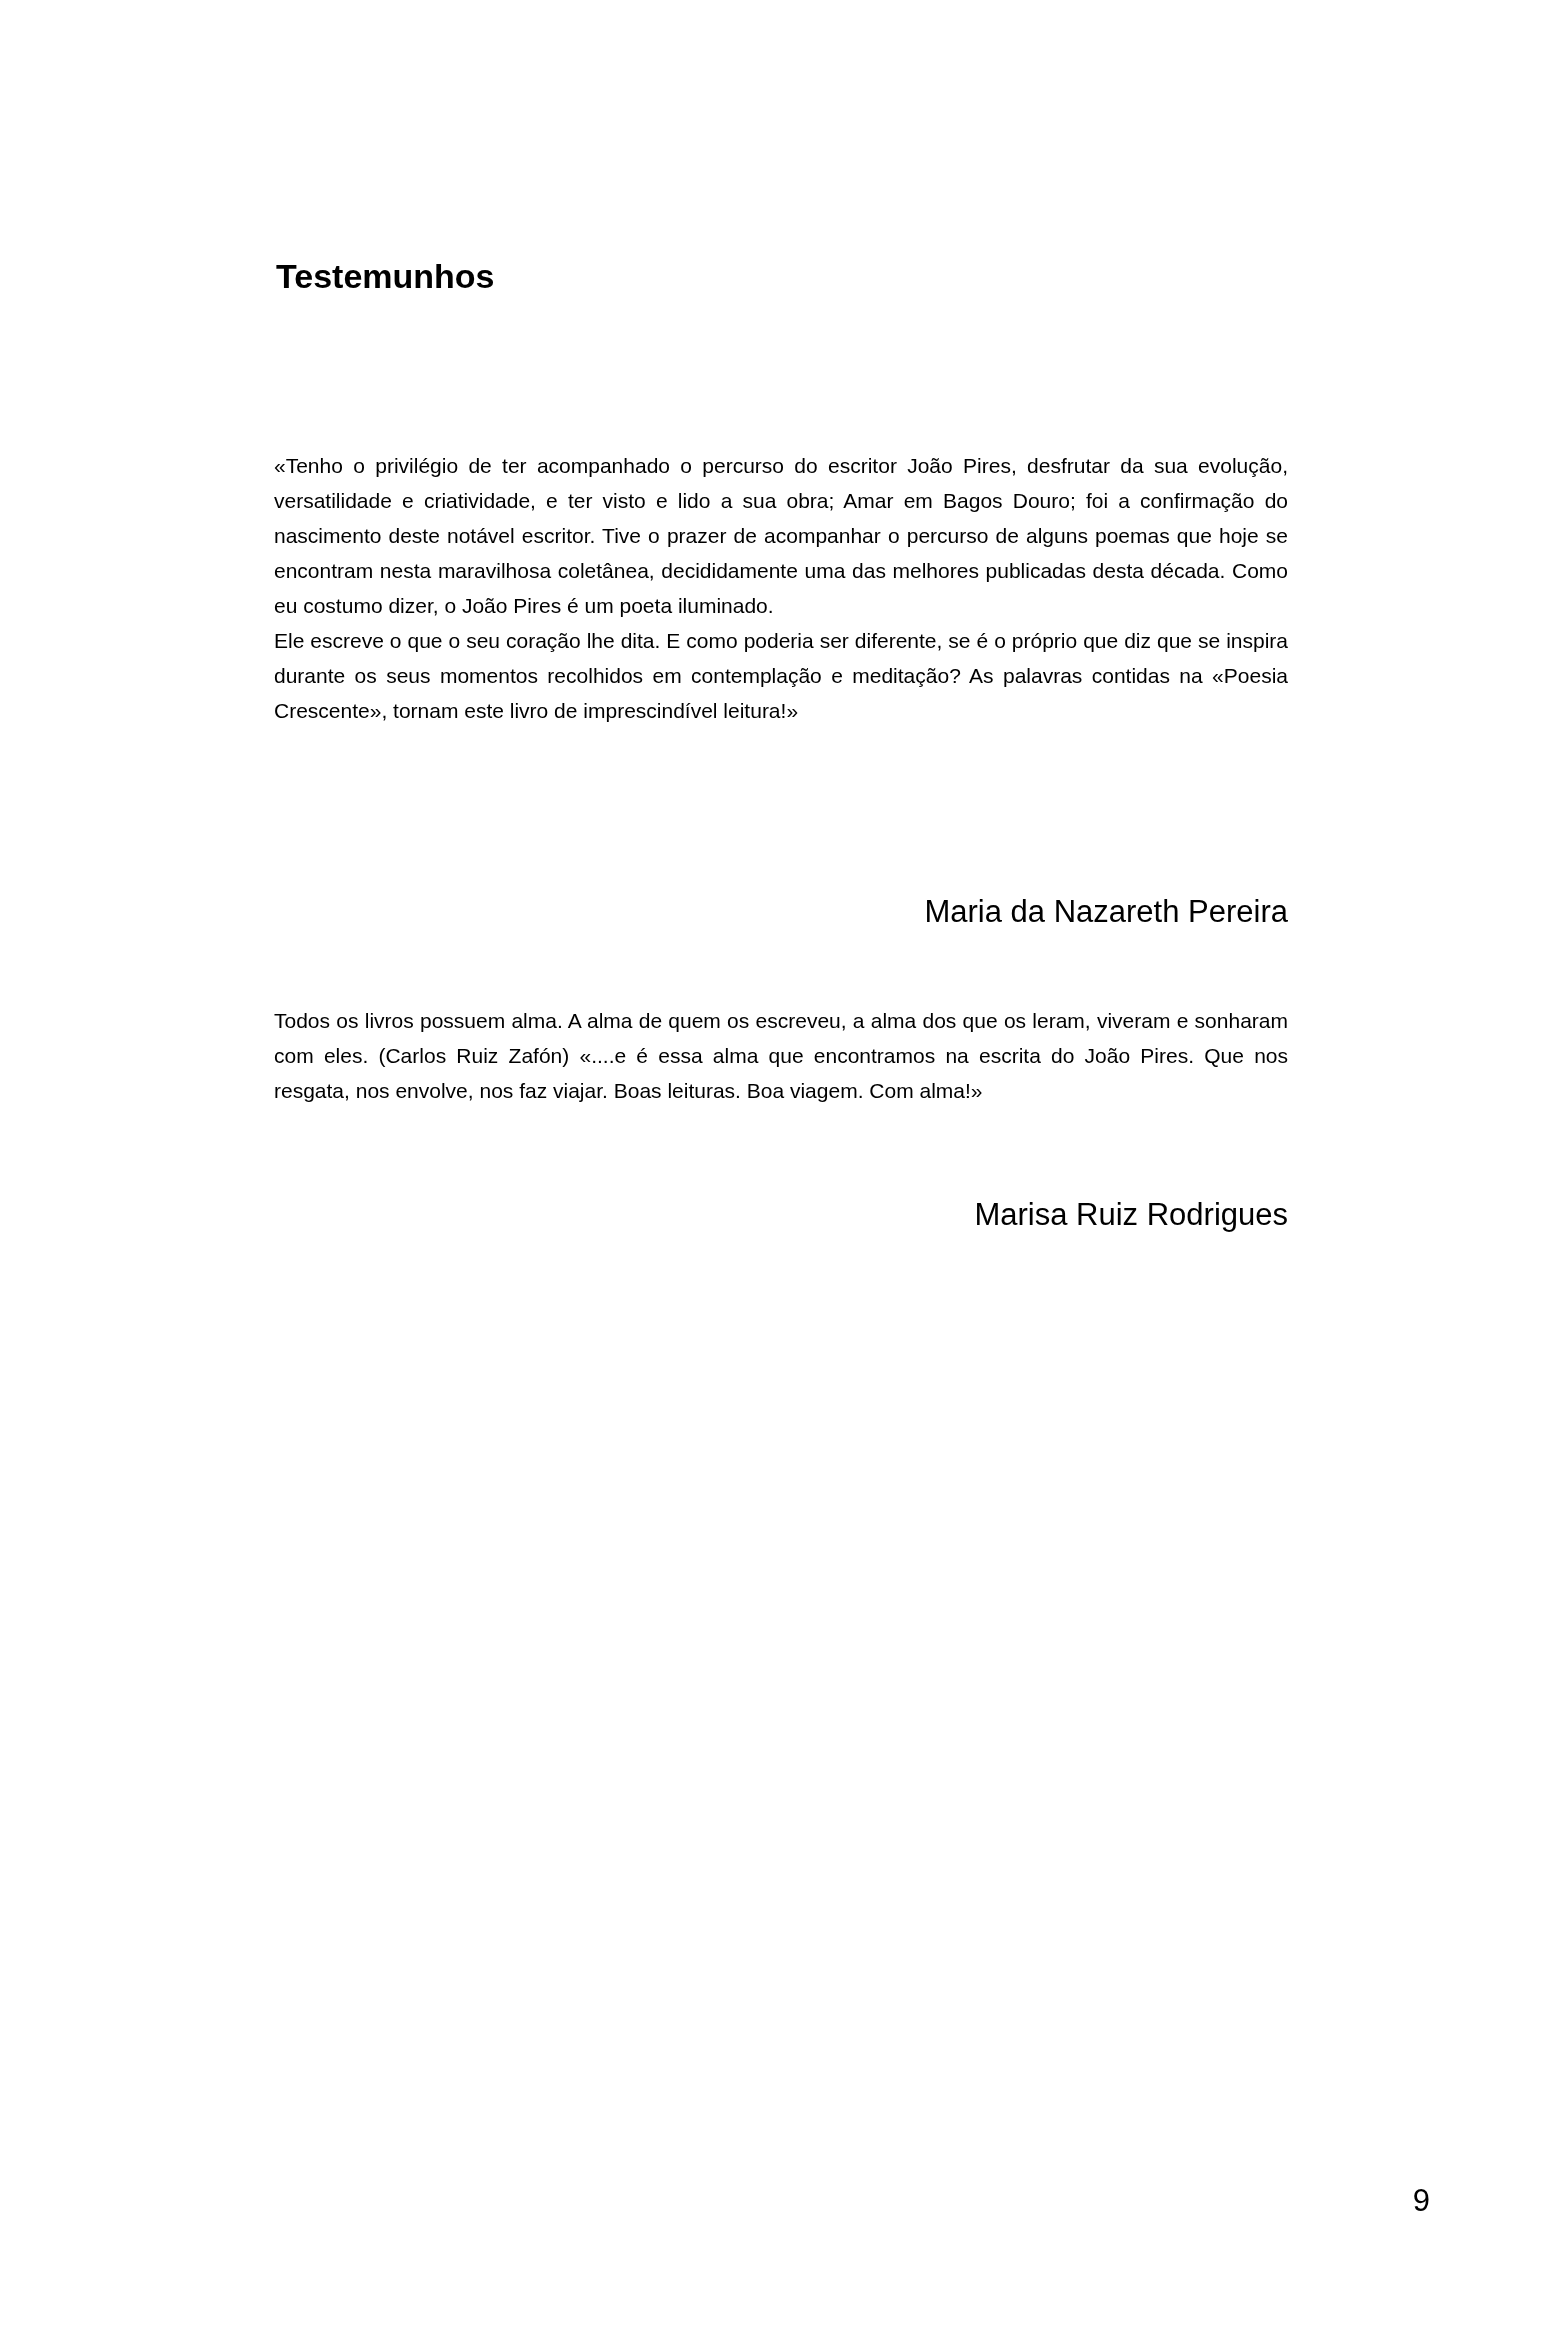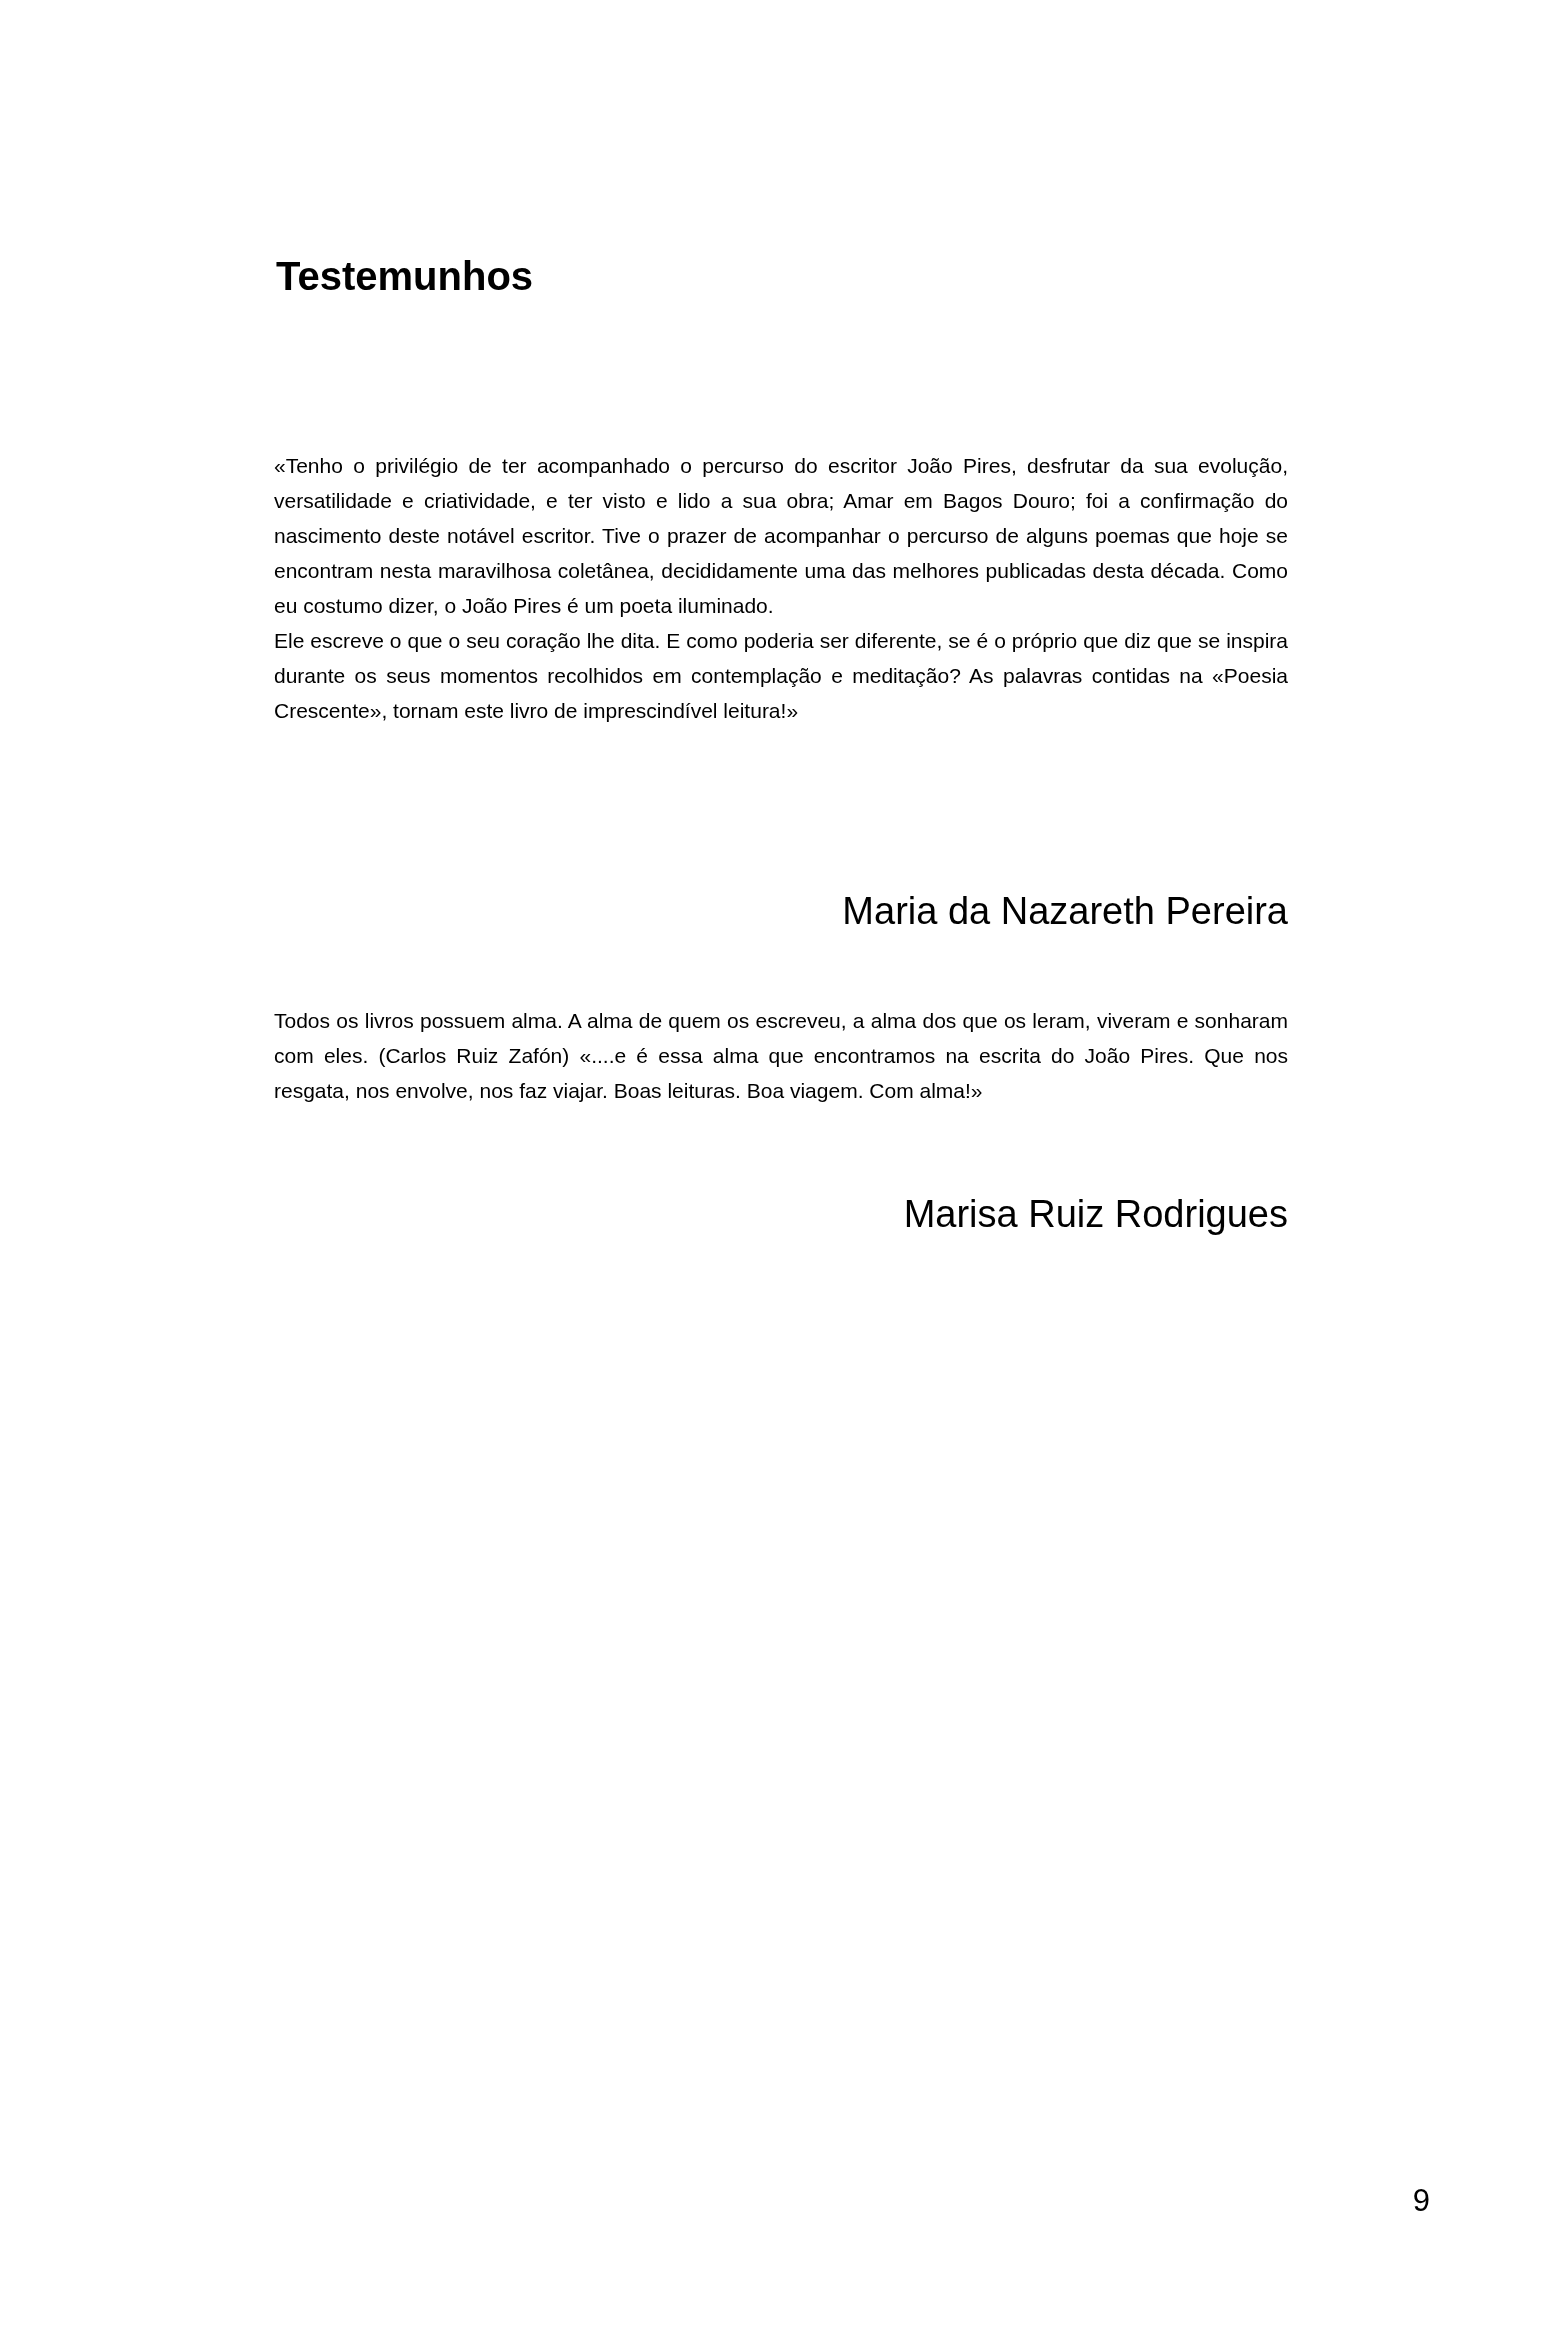--- a/index.html
+++ b/index.html
@@ -14,21 +14,21 @@
     background: #ffffff;
     color: #000000;
     font-family: "Liberation Sans", sans-serif;
     overflow: hidden;
   }
   .title {
     position: absolute;
     left: 276px;
     top: 256px;
     margin: 0;
-    font-size: 40px;
+    font-size: 34px;
     line-height: 41px;
     font-weight: bold;
   }
   .body-text {
     position: absolute;
     left: 274px;
     width: 1014px;
     font-size: 21px;
     line-height: 35px;
     text-align: justify;
@@ -37,21 +37,21 @@
     margin: 0;
     padding: 0;
   }
   .block1 { top: 448px; }
   .block2 { top: 1003px; }
   .quote-italic { }
   .attribution {
     position: absolute;
     left: 274px;
     width: 1014px;
-    font-size: 38px;
+    font-size: 31px;
     line-height: 35px;
     text-align: right;
   }
   .attr1 { top: 894px; }
   .attr2 { top: 1197px; }
   .page-number {
     position: absolute;
     right: 135px;
     top: 2183px;
     font-size: 31px;

